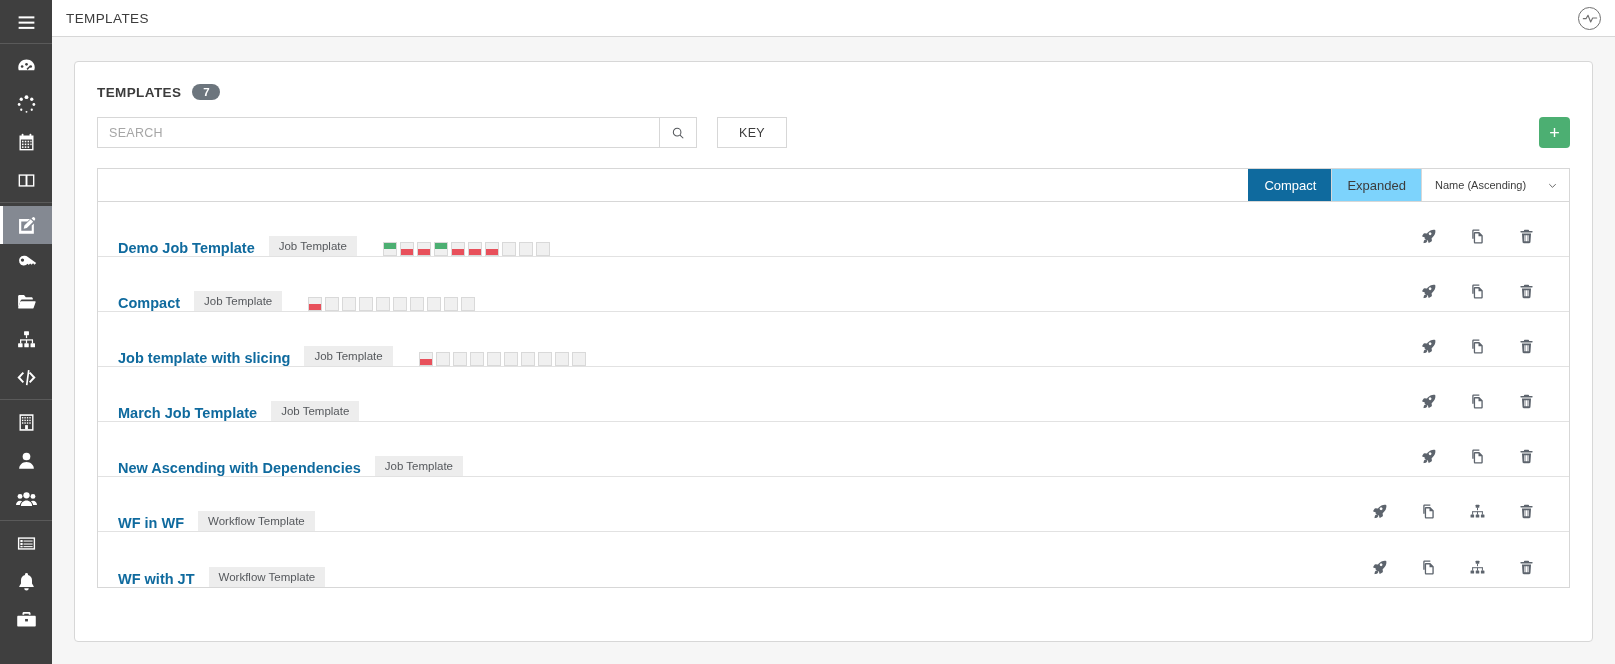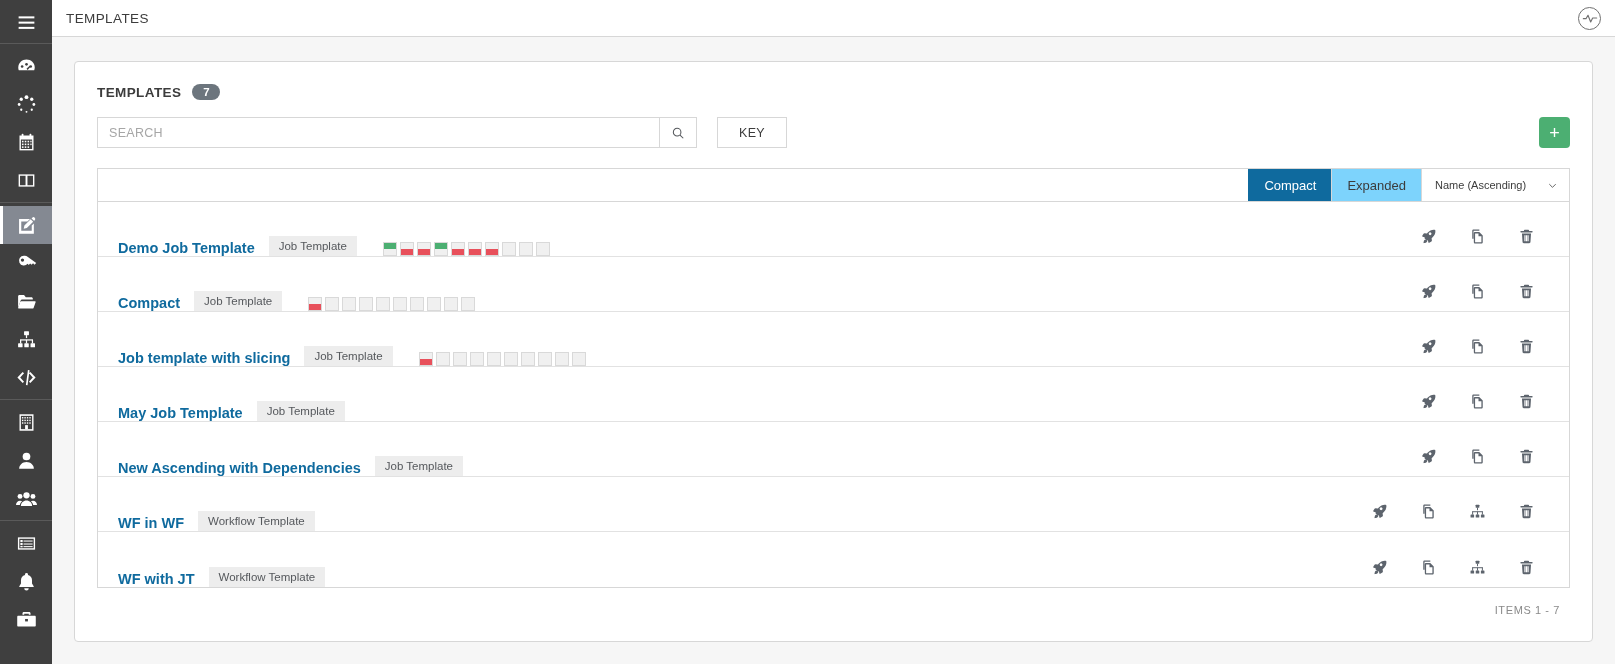--- a/index.html
+++ b/index.html
@@ -629,21 +629,21 @@
                 </span>
                 <span class="act">
                   <svg viewBox="0 0 24 24" aria-hidden="true">
                     <path d="M9.4 2.4h5.2c.6 0 1 .4 1 1v1h4.2c.5 0 .9.4.9.9s-.4.9-.9.9H4.2c-.5 0-.9-.4-.9-.9s.4-.9.9-.9h4.2v-1c0-.6.4-1 1-1z"></path>
                     <path d="M5.6 7.8h12.8l-.8 12.1c-.1.9-.8 1.7-1.8 1.7H8.2c-1 0-1.7-.8-1.8-1.7zM9 10.2v8.4h1.6v-8.4zm2.2 0v8.4h1.6v-8.4zm2.2 0v8.4H15v-8.4z"></path>
                   </svg>
                 </span>
               </div>
             </div>
             <div class="row">
-              <a class="row-name">May Job Template</a>
+              <a class="row-name">March Job Template</a>
               <span class="type-badge">Job Template</span>
               <div class="row-actions">
                 <span class="act">
                   <svg viewBox="0 0 24 24" aria-hidden="true">
                     <path d="M20.6 2.4c-3.4-.5-7.2 1.1-9.6 3.9l-1.2 1.4-3.3-.4c-.6-.1-1.2.2-1.5.7L3.2 11c-.3.5 0 1.1.5 1.2l3 .8c-.2.6-.3 1.1-.4 1.5l3.3 3.3c.4-.1.9-.2 1.5-.4l.8 3c.1.6.8.8 1.2.5l3-1.8c.5-.3.8-.9.7-1.5l-.4-3.3 1.4-1.2c2.8-2.4 4.4-6.2 3.9-9.6-.1-.5-.6-1-1.1-1.1zM15.6 9.5a1.9 1.9 0 11-2.7-2.7 1.9 1.9 0 012.7 2.7z"></path>
                     <path d="M6.2 17.1c-.9.9-1.3 4.4-1.3 4.4s3.5-.4 4.4-1.3a2.2 2.2 0 10-3.1-3.1z"></path>
                   </svg>
                 </span>
                 <span class="act">
                   <svg viewBox="0 0 24 24" aria-hidden="true">
@@ -748,20 +748,17 @@
                 <span class="act">
                   <svg viewBox="0 0 24 24" aria-hidden="true">
                     <path d="M9.4 2.4h5.2c.6 0 1 .4 1 1v1h4.2c.5 0 .9.4.9.9s-.4.9-.9.9H4.2c-.5 0-.9-.4-.9-.9s.4-.9.9-.9h4.2v-1c0-.6.4-1 1-1z"></path>
                     <path d="M5.6 7.8h12.8l-.8 12.1c-.1.9-.8 1.7-1.8 1.7H8.2c-1 0-1.7-.8-1.8-1.7zM9 10.2v8.4h1.6v-8.4zm2.2 0v8.4h1.6v-8.4zm2.2 0v8.4H15v-8.4z"></path>
                   </svg>
                 </span>
               </div>
             </div>
           </div>
 
-        <div class="list-footer">
-          <span>ITEMS 1 - 7</span>
-        </div>
 
       </div>
     </div>
   </div>
 </div>
 
 </body></html>

